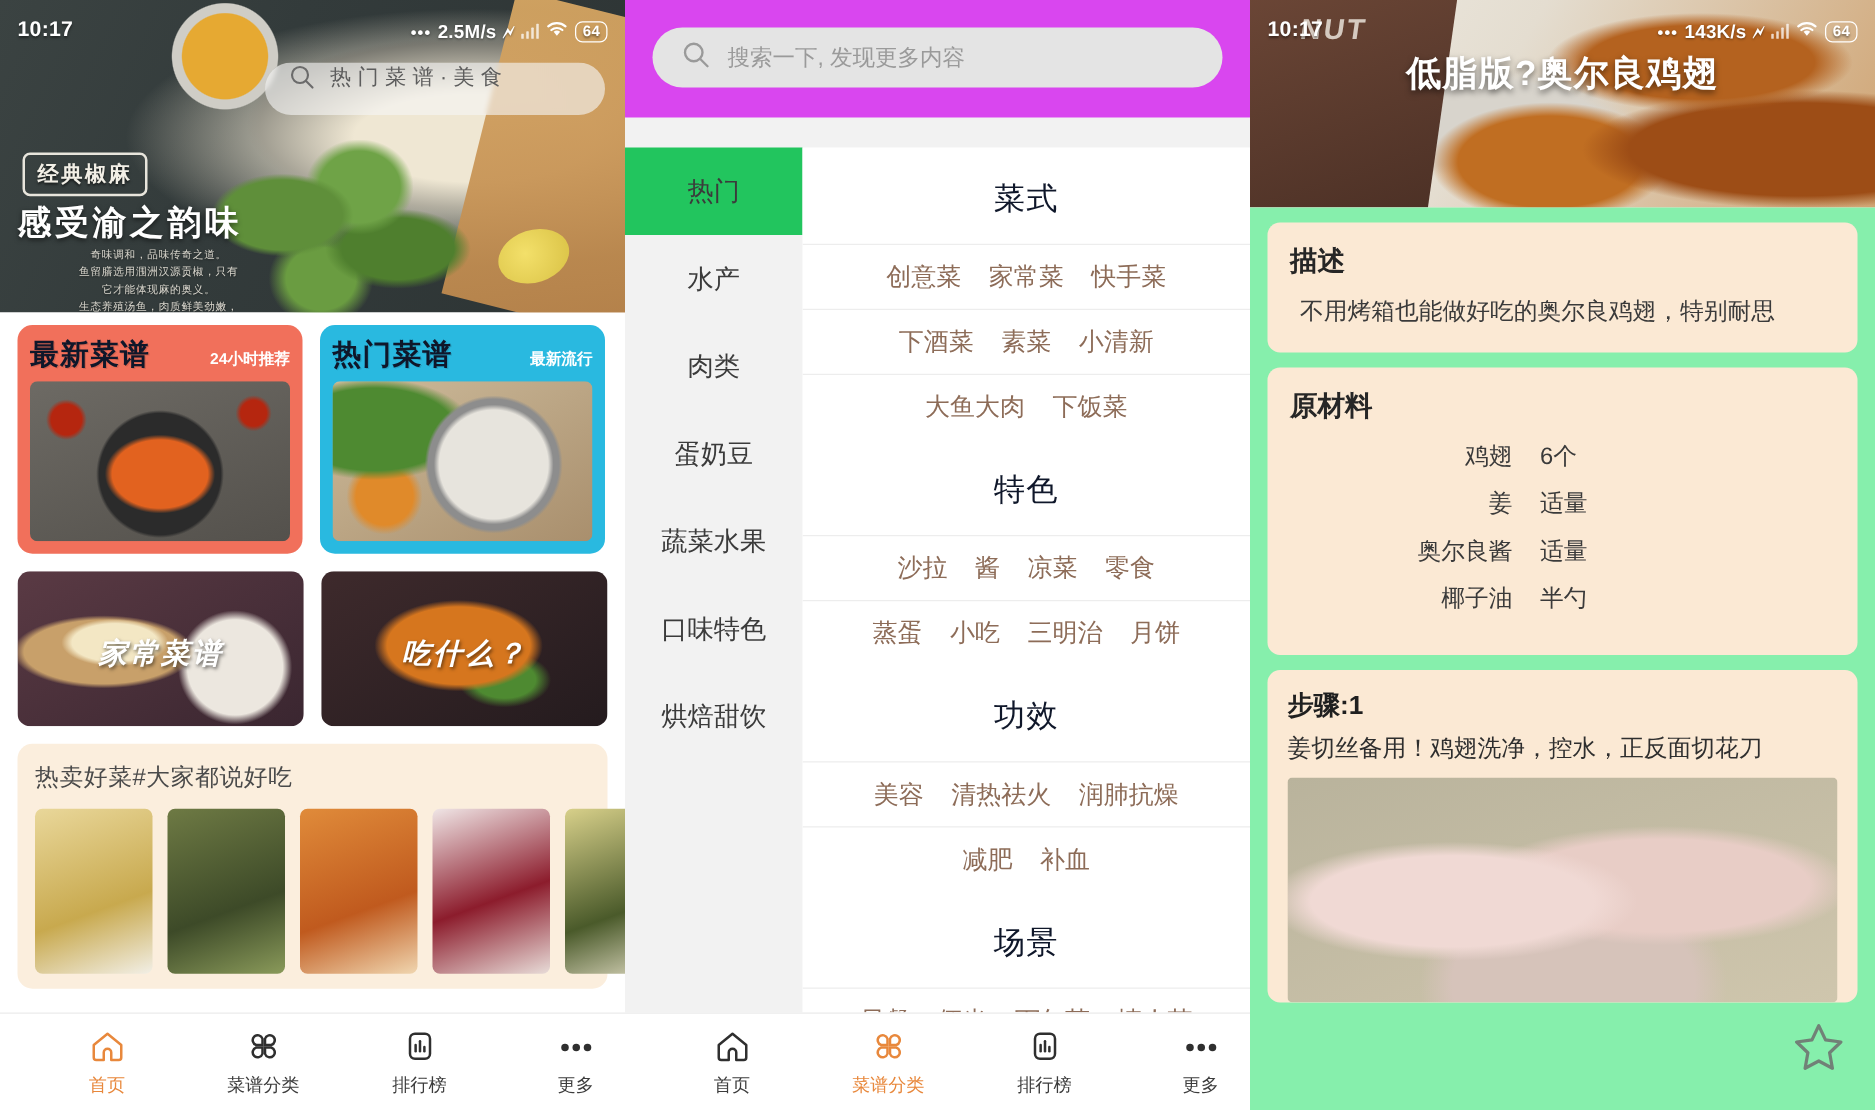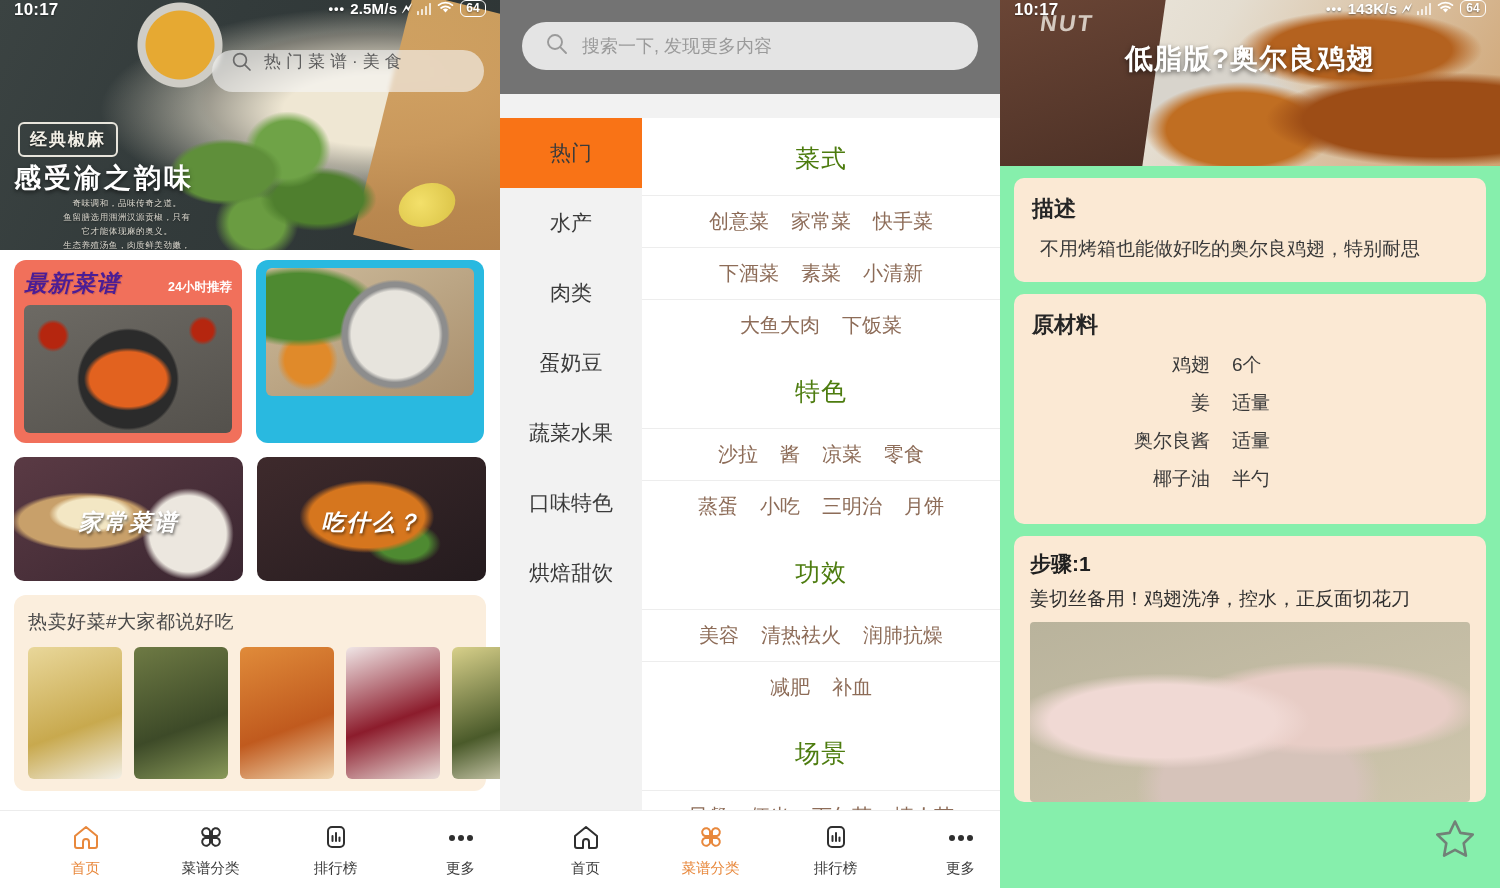--- a/index.html
+++ b/index.html
@@ -7,21 +7,21 @@
     width: 1500px; height: 888px;
     font-family: "Liberation Sans", "DejaVu Sans", sans-serif;
     background: #ffffff; overflow: hidden;
   }
   .screens { display: flex; width: 1500px; height: 888px; }
   .screen { width: 500px; height: 888px; position: relative; overflow: hidden; background: #fff; }
 
   
   .statusbar {
     position: absolute; top: 0; left: 0; right: 0; height: 34px;
-    display: flex; align-items: flex-start; justify-content: space-between;
+    display: flex; align-items: flex-end; justify-content: space-between;
     padding: 0 14px; color: #fff; z-index: 40;
     font-size: 17px; font-weight: bold; letter-spacing: .2px;
     text-shadow: 0 1px 2px rgba(0,0,0,.45);
   }
   .sb-right { display: flex; align-items: center; gap: 5px; font-size: 15px; }
   .dots3 { letter-spacing: 1px; font-size: 13px; }
   .bt { font-size: 14px; }
   .sig { display: inline-flex; align-items: flex-end; gap: 1.5px; height: 12px; opacity: .75; }
   .sig i { display: block; width: 2.5px; background: #fff; border-radius: .5px; }
   .sig i:nth-child(1){height:4px}.sig i:nth-child(2){height:6px}
@@ -82,21 +82,21 @@
     backdrop-filter: blur(2px);
   }
   .hero-search .ph { color: #5d5d5d; font-size: 17px; letter-spacing: 5px; }
 
   .s1body { position: absolute; top: 250px; left: 0; right: 0; bottom: 78px; background: #fff; padding: 10px 14px 0; overflow: hidden; }
   .cardrow { display: flex; gap: 14px; margin-bottom: 14px; }
   .bigcard { width: 228px; border-radius: 12px; overflow: hidden; padding: 8px 10px 10px; }
   .bigcard.orange { background: #f1705b; }
   .bigcard.blue { background: #29b9e0; }
   .bc-head { display: flex; align-items: baseline; justify-content: space-between; margin-bottom: 6px; }
-  .bc-title { color: #4c1d95; font-size: 23px; font-weight: bold; font-style: italic; letter-spacing: 1px; text-shadow: 1px 1px 0 rgba(0,0,0,.12); }
+  .bc-title { color: #0f172a; font-size: 23px; font-weight: bold; letter-spacing: 1px; text-shadow: 1px 1px 0 rgba(0,0,0,.12); }
   .bc-sub { color: #fff; font-size: 12.5px; font-weight: bold; }
   .bc-img { height: 128px; border-radius: 6px; }
   .img-hotpot {
     background:
       radial-gradient(ellipse at 50% 58%, #e2621f 0 26%, rgba(226,98,31,0) 30%),
       radial-gradient(circle at 50% 58%, #2b2b2b 0 38%, rgba(43,43,43,0) 40%),
       radial-gradient(circle at 14% 24%, #b5260f 0 6%, rgba(181,38,15,0) 8%),
       radial-gradient(circle at 86% 20%, #b5260f 0 5%, rgba(181,38,15,0) 7%),
       linear-gradient(160deg,#6d6a64,#54514c);
   }
@@ -144,35 +144,35 @@
     display: flex; align-items: center; z-index: 30;
   }
   .tab { flex: 1; display: flex; flex-direction: column; align-items: center; gap: 7px; margin-left: 46px; }
   .tab .ico { height: 30px; display: flex; align-items: center; justify-content: center; }
   .tab .lbl { font-size: 14.5px; color: #3c3c3c; }
   .tab.active .lbl { color: #e8883c; }
   .ico svg { display: block; }
 
   
   .s2 { background: #f2f2f2; }
-  .s2-search-wrap { background: #737373; padding: 22px 22px 24px; }
+  .s2-search-wrap { background: #d946ef; padding: 22px 22px 24px; }
   .s2-search {
     height: 48px; border-radius: 24px; background: #e4e4e4;
     display: flex; align-items: center; gap: 12px; padding: 0 22px;
   }
   .s2-search .ph { color: #9a9a9a; font-size: 18px; }
   .s2-main { display: flex; position: absolute; top: 118px; left: 0; right: 0; bottom: 78px; }
   .s2-side { width: 142px; background: #f2f2f2; flex: 0 0 142px; }
   .s2-side .item {
     height: 70px; display: flex; align-items: center; justify-content: center;
     font-size: 21px; color: #3b3b3b;
   }
-  .s2-side .item.active { background: #f97316; }
+  .s2-side .item.active { background: #22c55e; }
   .s2-content { flex: 1; background: #fff; overflow: hidden; }
-  .sec-title { text-align: center; font-size: 25px; color: #4d7c0f; padding: 24px 0 20px; letter-spacing: 1px; }
+  .sec-title { text-align: center; font-size: 25px; color: #0f172a; padding: 24px 0 20px; letter-spacing: 1px; }
   .tagrow {
     display: flex; justify-content: center; align-items: center; gap: 22px;
     border-top: 1px solid #ededed; padding: 12px 10px; flex-wrap: nowrap;
   }
   .tagrow:last-child { border-bottom: 1px solid #ededed; }
   .tag { color: #8d6c58; font-size: 20px; white-space: nowrap; }
 
   
   .s3 { background: #fdf6ec; }
   .s3-hero {
@@ -279,20 +279,24 @@
     <div class="s1body">
       <div class="cardrow">
         <div class="bigcard orange">
           <div class="bc-head">
             <span class="bc-title">最新菜谱</span>
             <span class="bc-sub">24小时推荐</span>
           </div>
           <div class="bc-img img-hotpot"></div>
         </div>
         <div class="bigcard blue">
+          <div class="bc-head">
+            <span class="bc-title">热门菜谱</span>
+            <span class="bc-sub">最新流行</span>
+          </div>
           <div class="bc-img img-soup"></div>
         </div>
       </div>
 
       <div class="cardrow">
         <div class="midcard img-home">
           <div class="label">家常菜谱</div>
         </div>
         <div class="midcard img-fried">
           <div class="label">吃什么？</div>

